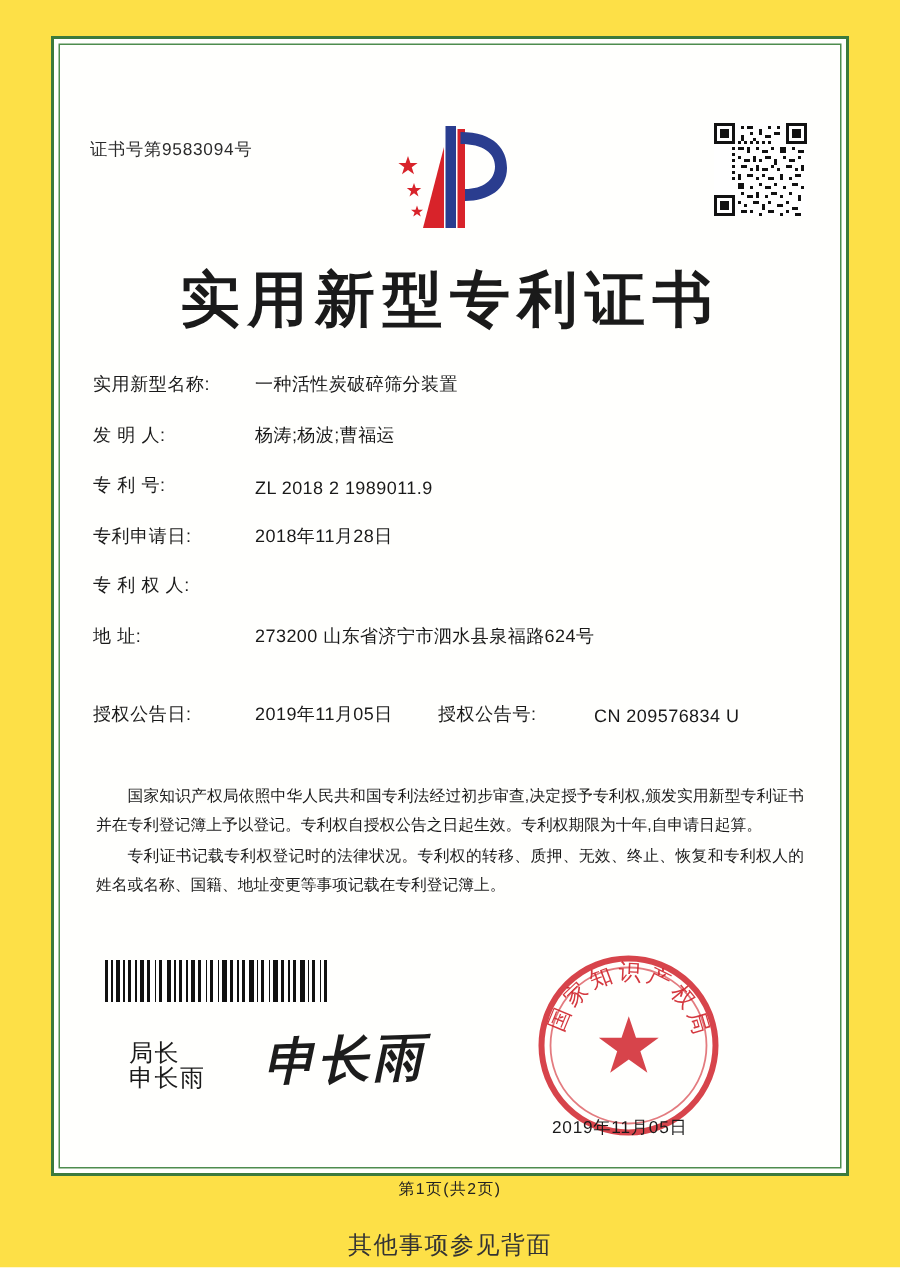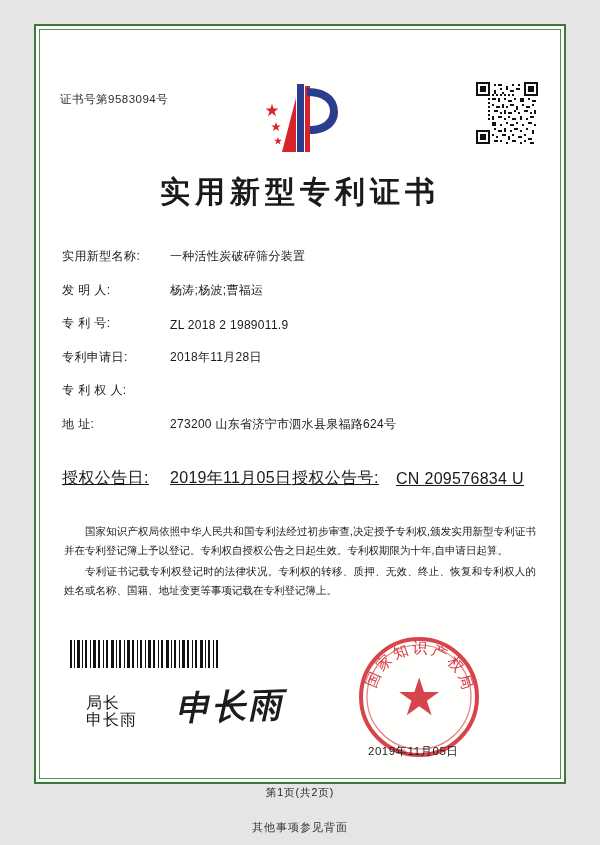--- a/index.html
+++ b/index.html
@@ -12,21 +12,21 @@
     background: #ffffff;
     font-family: "Liberation Sans", sans-serif;
     color: #1a1a1a;
     overflow: hidden;
   }
 
   .page {
     position: relative;
     width: 600px;
     height: 845px;
-    background: #e5e5e5;
+    background: #fde047;
   }
 
   
   .cert-border {
     position: absolute;
     left: 34px;
     top: 24px;
     width: 532px;
     height: 760px;
     border: 2px solid #3c7a3c;
@@ -69,21 +69,21 @@
     height: 62px;
   }
 
   .cert-title {
     position: absolute;
     left: 0;
     right: 0;
     top: 172px;
     text-align: center;
     font-family: Liberation Mono, monospace;
-    font-size: 30px;
+    font-size: 40px;
     font-weight: bold;
     letter-spacing: 5px;
     color: #1a1a1a;
   }
 
   
   .fields {
     position: absolute;
     left: 62px;
     top: 248px;
@@ -106,23 +106,22 @@
     flex: 1 1 auto;
     letter-spacing: 0.3px;
   }
 
   .grant-row {
     position: absolute;
     left: 62px;
     top: 468px;
     width: 476px;
     display: flex;
-    font-size: 16px;
+    font-size: 12px;
     align-items: baseline;
-    text-decoration: underline;
   }
   .grant-left { width: 230px; display: flex; }
   .grant-left .field-label { width: 108px; }
   .grant-right { flex: 1; display: flex; align-items: center; }
   .grant-right .field-label { width: 104px; white-space: nowrap; }
 
   
   .body-text {
     position: absolute;
     left: 64px;
@@ -197,21 +196,21 @@
     color: #222;
     letter-spacing: 1px;
   }
 
   .footer-note {
     position: absolute;
     left: 0;
     right: 0;
     top: 820px;
     text-align: center;
-    font-size: 11px;
+    font-size: 16px;
     color: #333;
     letter-spacing: 1px;
   }
 </style>
 </head>
 <body>
 
 <div class="page">
 
   <div class="cert-border">

